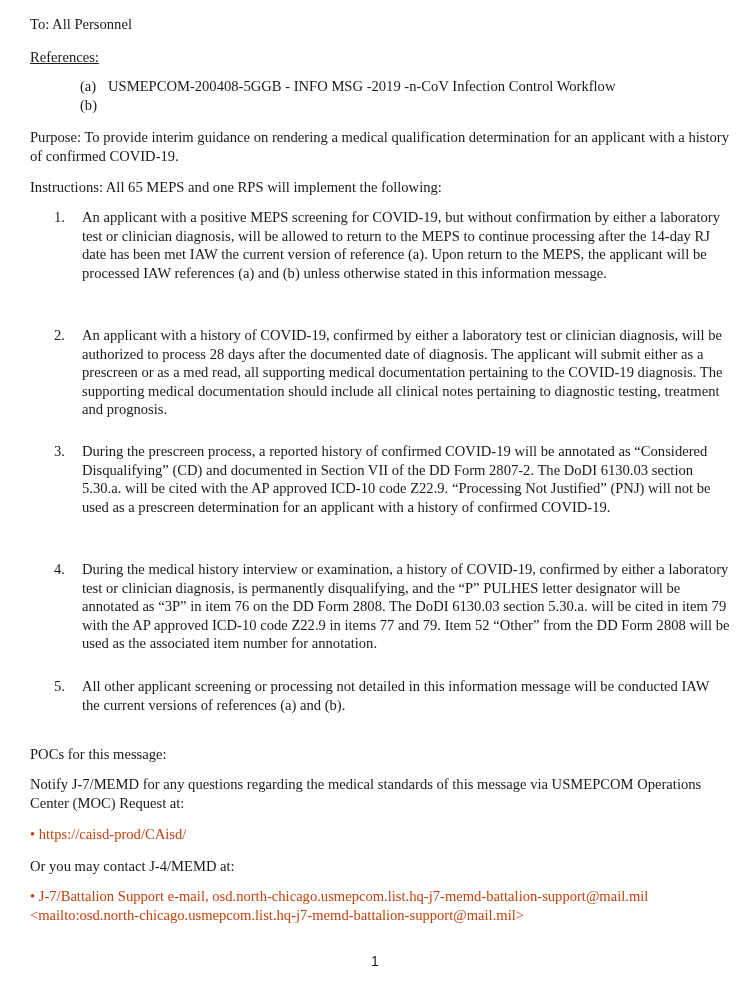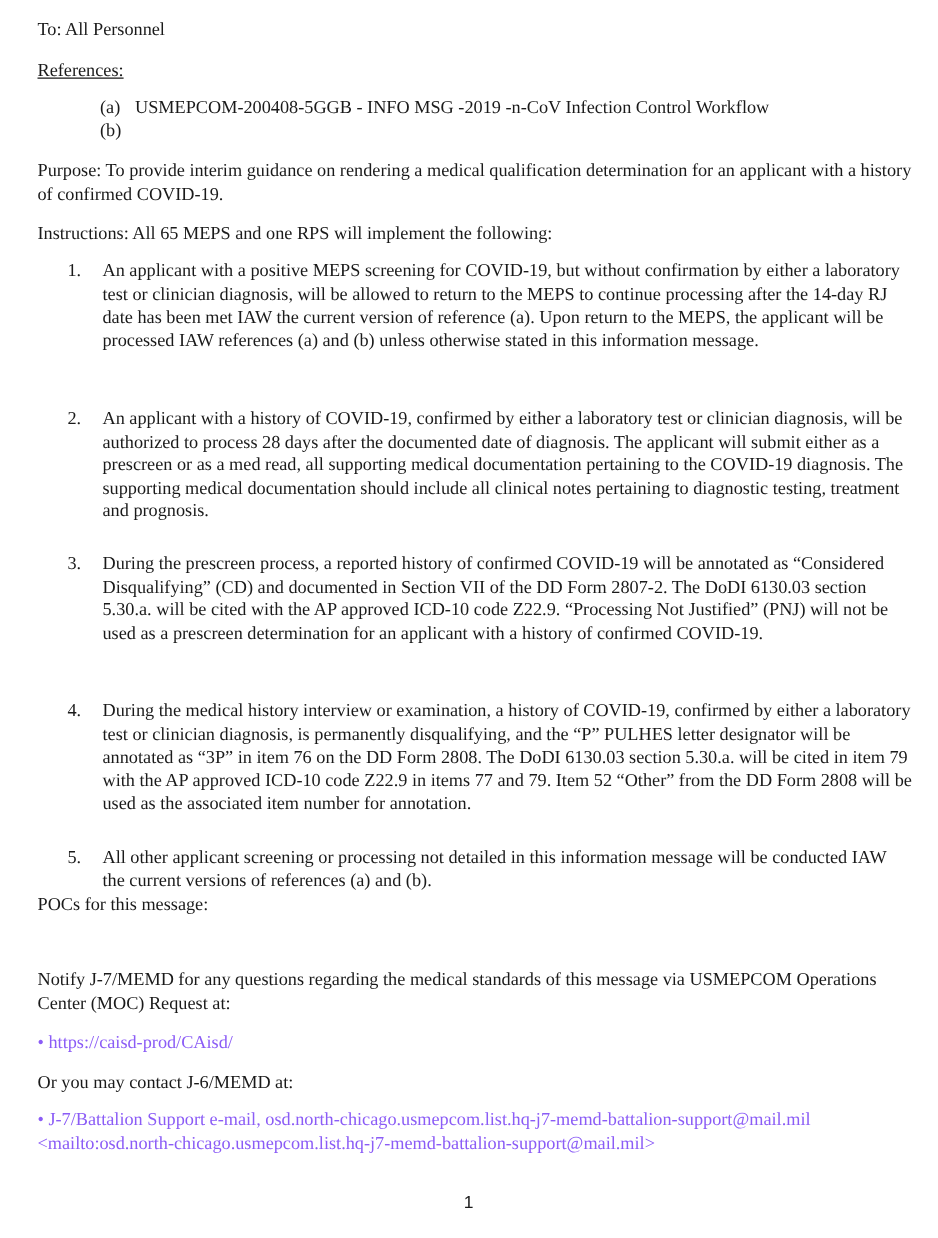--- a/index.html
+++ b/index.html
@@ -76,21 +76,21 @@
     .page-number {
       position: absolute;
       top: 952px;
       left: 0;
       width: 750px;
       text-align: center;
       font-family: "Liberation Sans", "DejaVu Sans", sans-serif;
       font-size: 14px;
     }
     a.link {
-      color: #8b5cf6;
+      color: #c2410c;
       text-decoration: none;
     }
   </style>
 </head>
 <body>
 
 <div class="page">
 
   <p class="line-block" style="top:15px;">To: All Personnel</p>
 
@@ -126,29 +126,29 @@
     <li style="top:560px;">
       <div class="num"><span>4.</span></div>
       <div class="body">During the medical history interview or examination, a history of COVID-19, confirmed by either a laboratory test or clinician diagnosis, is permanently disqualifying, and the “P” PULHES letter designator will be annotated as “3P” in item 76 on the DD Form 2808.  The DoDI 6130.03 section 5.30.a. will be cited in item 79 with the AP approved ICD-10 code Z22.9 in items 77 and 79.  Item 52 “Other” from the DD Form 2808 will be used as the associated item number for annotation.</div>
     </li>
     <li style="top:677px;">
       <div class="num"><span>5.</span></div>
       <div class="body">All other applicant screening or processing not detailed in this information message will be conducted IAW the current versions of references (a) and (b).</div>
     </li>
   </ol>
 
-  <p class="line-block" style="top:715px;">POCs for this message:</p>
+  <p class="line-block" style="top:745px;">POCs for this message:</p>
 
   <p class="line-block" style="top:775px; width:690px;">Notify J-7/MEMD for any questions regarding the medical standards of this message via USMEPCOM Operations Center (MOC) Request at:</p>
 
   <p class="line-block" style="top:825px;">
     <a class="link">• https://caisd-prod/CAisd/</a>
   </p>
 
-  <p class="line-block" style="top:857px;">Or you may contact J-6/MEMD at:</p>
+  <p class="line-block" style="top:857px;">Or you may contact J-4/MEMD at:</p>
 
   <p class="line-block" style="top:887px; width:710px;">
     <a class="link">• J-7/Battalion Support e-mail, osd.north-chicago.usmepcom.list.hq-j7-memd-battalion-support@mail.mil</a>
   </p>
   <p class="line-block" style="top:906px; width:710px;">
     <a class="link">&lt;mailto:osd.north-chicago.usmepcom.list.hq-j7-memd-battalion-support@mail.mil&gt;</a>
   </p>
 
   <div class="page-number">1</div>
 

